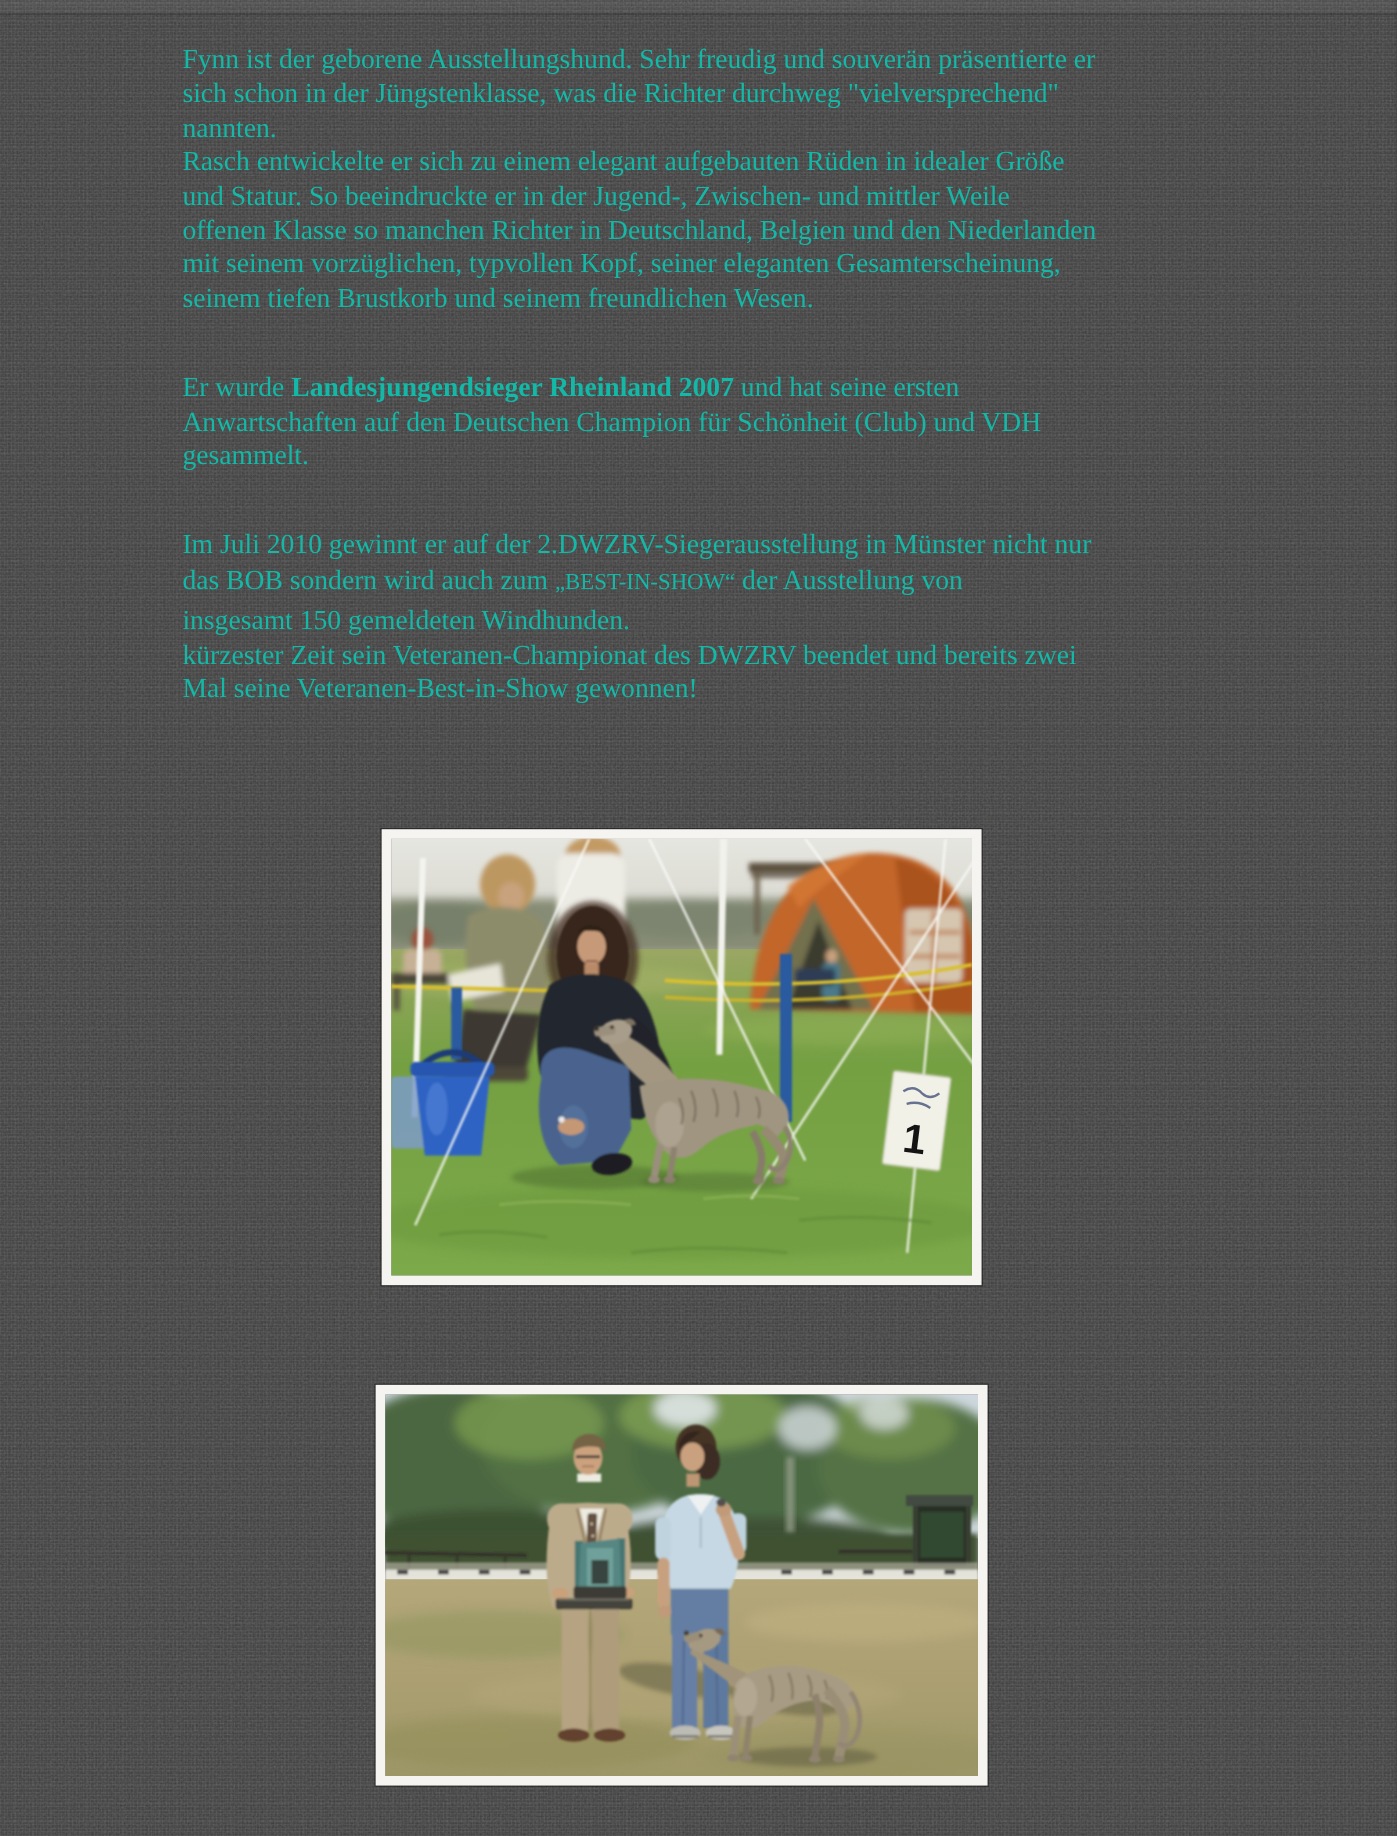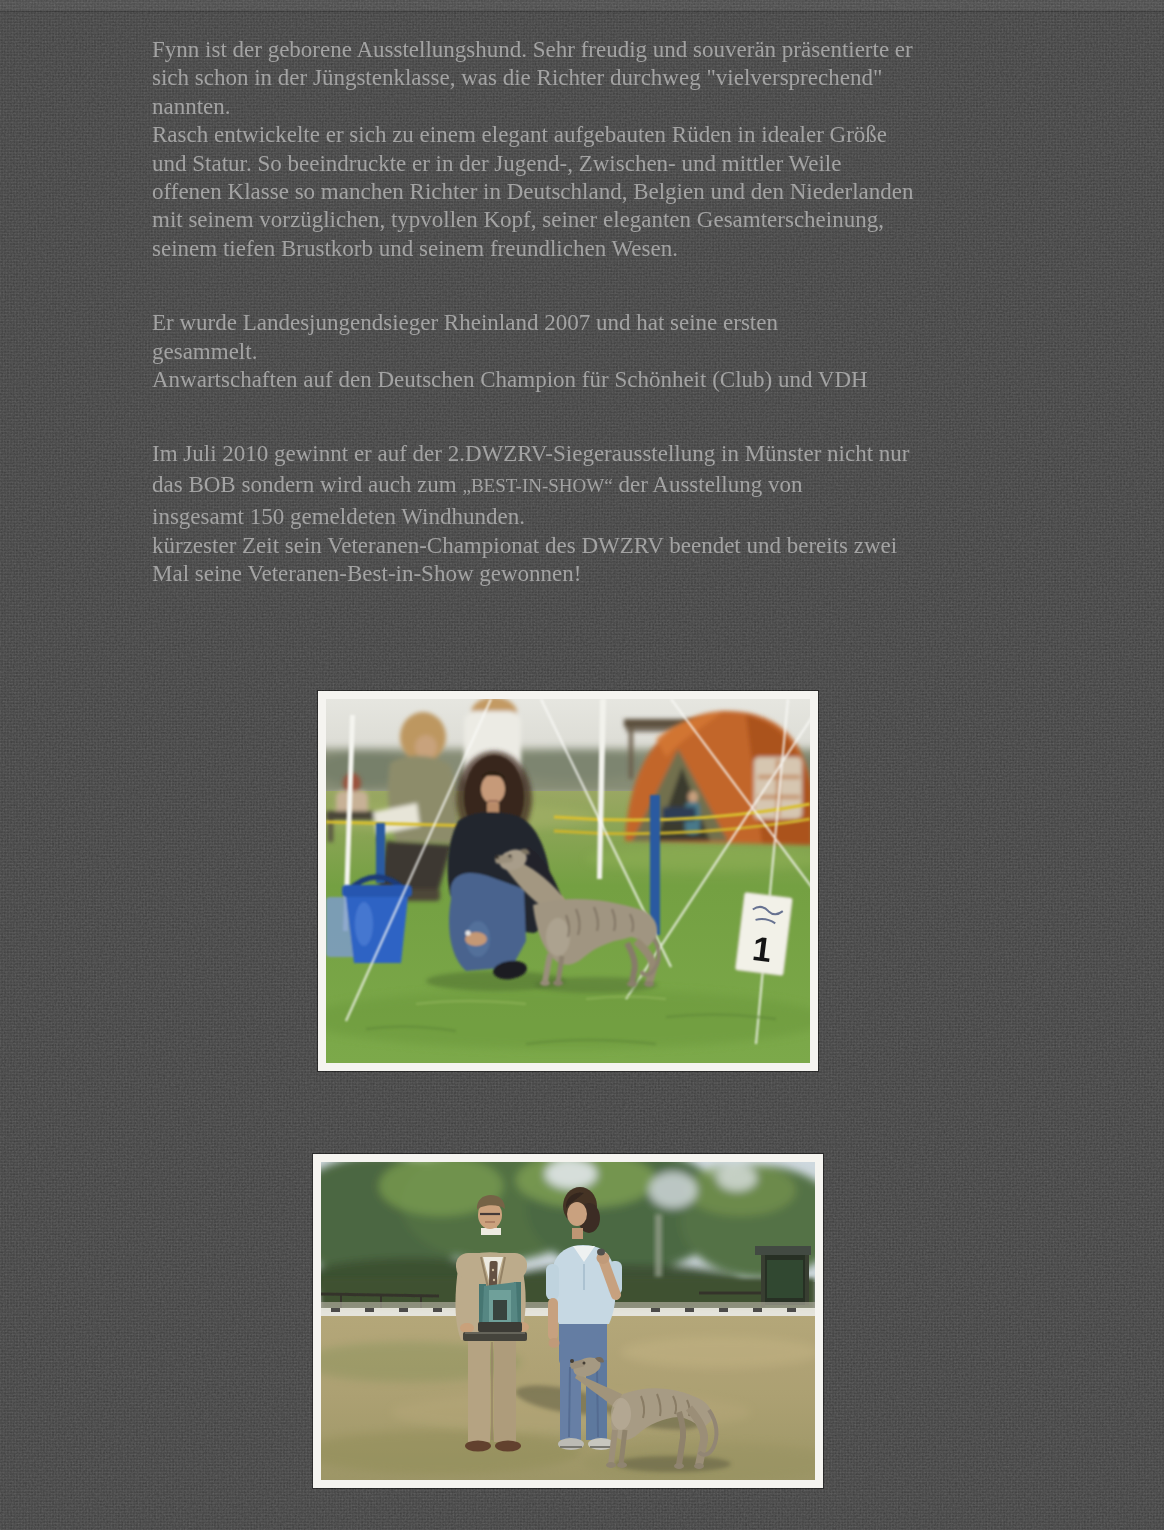--- a/index.html
+++ b/index.html
@@ -11,27 +11,27 @@
   .bg-texture { position:absolute; left:0; top:0; z-index:0; }
   .weave {
     position:absolute; inset:0; z-index:1; pointer-events:none;
     background-image:
       repeating-linear-gradient(0deg, rgba(255,255,255,0.035) 0 1px, rgba(0,0,0,0.03) 1px 2px, transparent 2px 3px),
       repeating-linear-gradient(90deg, rgba(255,255,255,0.03) 0 1px, transparent 1px 3px);
   }
   .content { position:relative; z-index:2; }
   .text-block {
     padding:36px 12px 0 152px;
-    color:#a3a3a3;
+    color:#14b8a6;
     font-size:23px;
   }
   .para + .para { margin-top:46px; }
   .line { line-height:28.4px; white-space:pre; }
   .seg-normal { }
-  .seg-bold { font-weight:normal; }
+  .seg-bold { font-weight:bold; }
   .seg-large { font-size:19px; line-height:34.5px; }
   figure { margin:0; padding:0; }
   .photo {
     border:8px solid #f5f4f0;
     outline:1px solid rgba(0,0,0,0.45);
     background:#999;
     line-height:0;
   }
   .photo1 { margin:102px 0 0 318px; width:484px; height:364px; }
   .photo2 { margin:83px 0 0 313px; width:494px; height:318px; }
@@ -66,22 +66,22 @@
         <div class="line"><span class="seg-normal">sich schon in der Jüngstenklasse, was die Richter durchweg "vielversprechend"</span></div>
         <div class="line"><span class="seg-normal">nannten.</span></div>
         <div class="line"><span class="seg-normal">Rasch entwickelte er sich zu einem elegant aufgebauten Rüden in idealer Größe</span></div>
         <div class="line"><span class="seg-normal">und Statur. So beeindruckte er in der Jugend-, Zwischen- und mittler Weile</span></div>
         <div class="line"><span class="seg-normal">offenen Klasse so manchen Richter in Deutschland, Belgien und den Niederlanden</span></div>
         <div class="line"><span class="seg-normal">mit seinem vorzüglichen, typvollen Kopf, seiner eleganten Gesamterscheinung,</span></div>
         <div class="line"><span class="seg-normal">seinem tiefen Brustkorb und seinem freundlichen Wesen.</span></div>
       </div>
       <div class="para">
         <div class="line"><span class="seg-normal">Er wurde </span><span class="seg-bold">Landesjungendsieger Rheinland 2007</span><span class="seg-normal"> und hat seine ersten</span></div>
+        <div class="line"><span class="seg-normal">Anwartschaften auf den Deutschen Champion für Schönheit (Club) und VDH</span></div>
         <div class="line"><span class="seg-normal">gesammelt.</span></div>
-        <div class="line"><span class="seg-normal">Anwartschaften auf den Deutschen Champion für Schönheit (Club) und VDH</span></div>
       </div>
       <div class="para">
         <div class="line"><span class="seg-normal">Im Juli 2010 gewinnt er auf der 2.DWZRV-Siegerausstellung in Münster nicht nur</span></div>
         <div class="line"><span class="seg-normal">das BOB sondern wird auch zum </span><span class="seg-large">„BEST-IN-SHOW“</span><span class="seg-normal"> der Ausstellung von</span></div>
         <div class="line"><span class="seg-normal">insgesamt 150 gemeldeten Windhunden.</span></div>
         <div class="line"><span class="seg-normal">kürzester Zeit sein Veteranen-Championat des DWZRV beendet und bereits zwei</span></div>
         <div class="line"><span class="seg-normal">Mal seine Veteranen-Best-in-Show gewonnen!</span></div>
       </div>
     </div>
 

